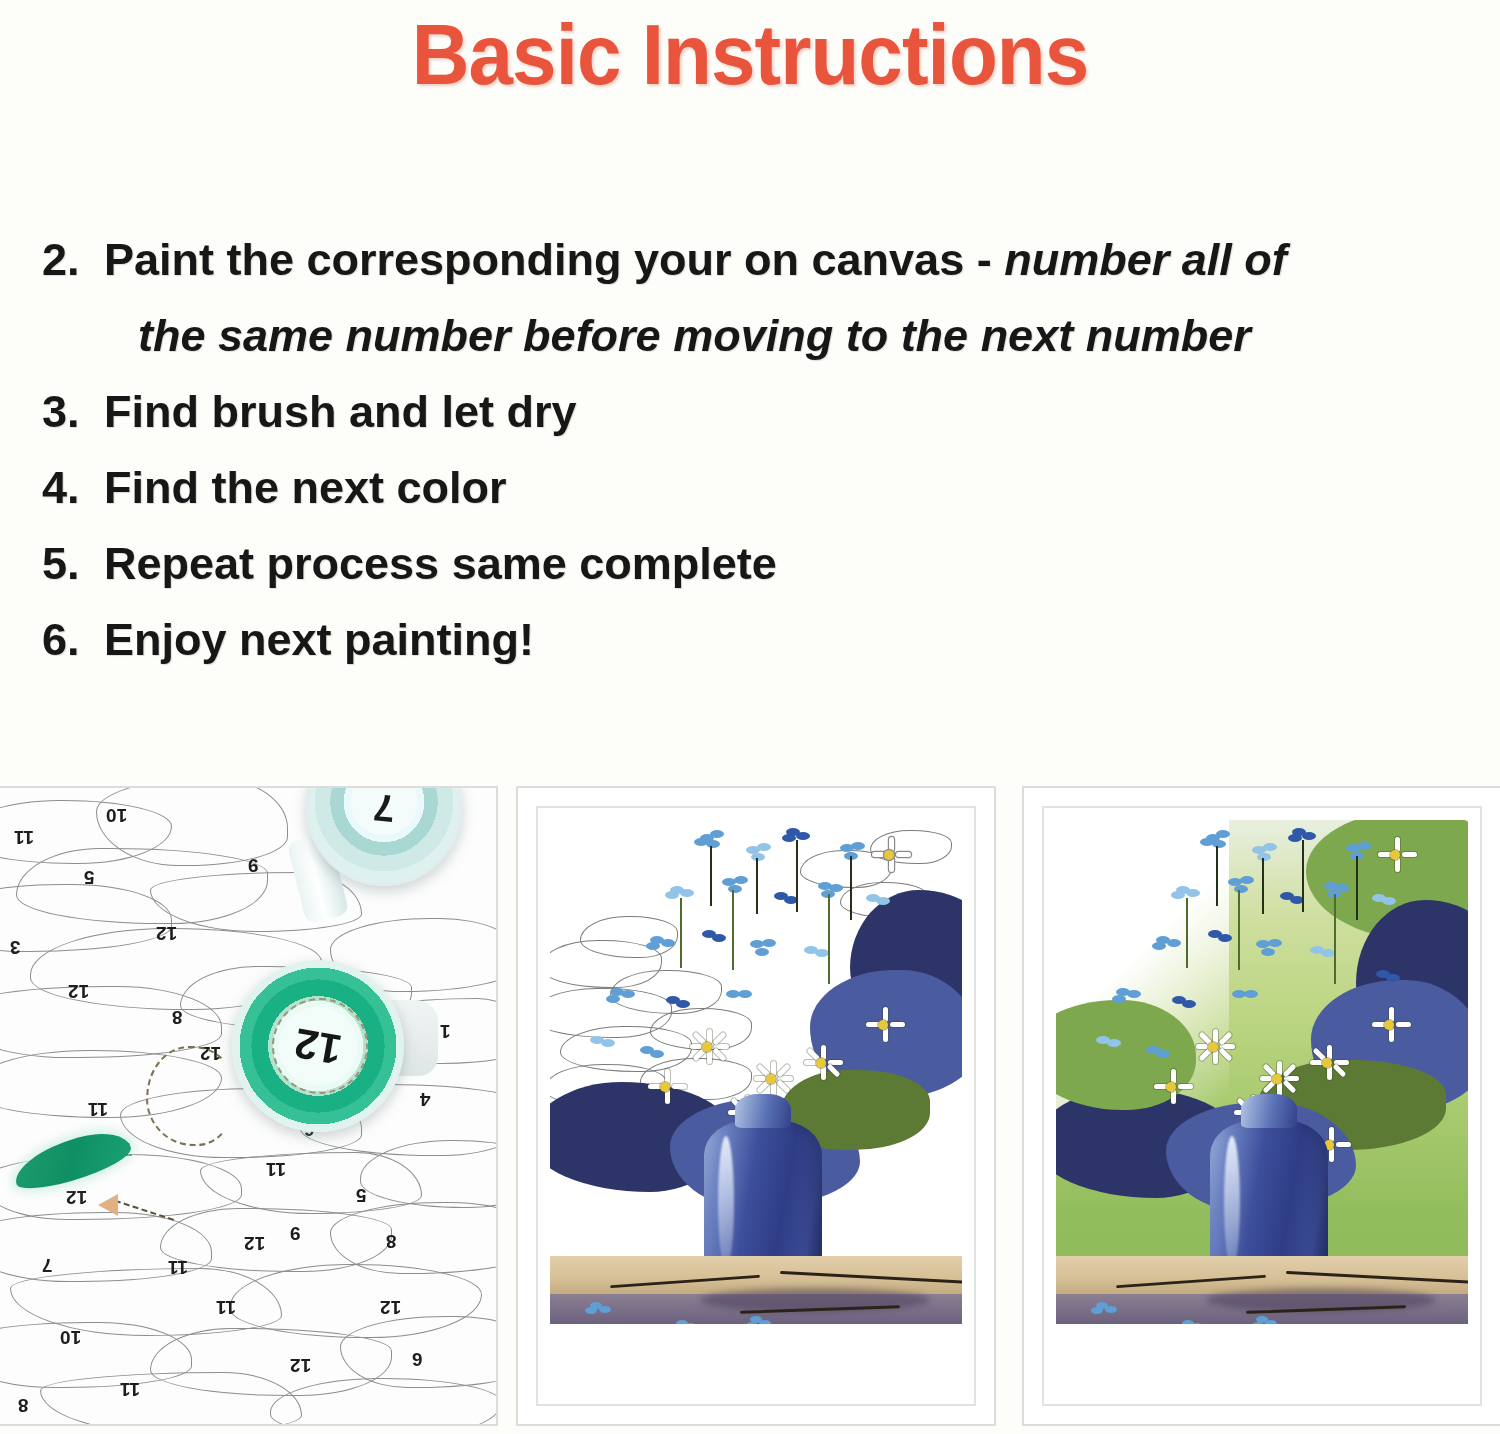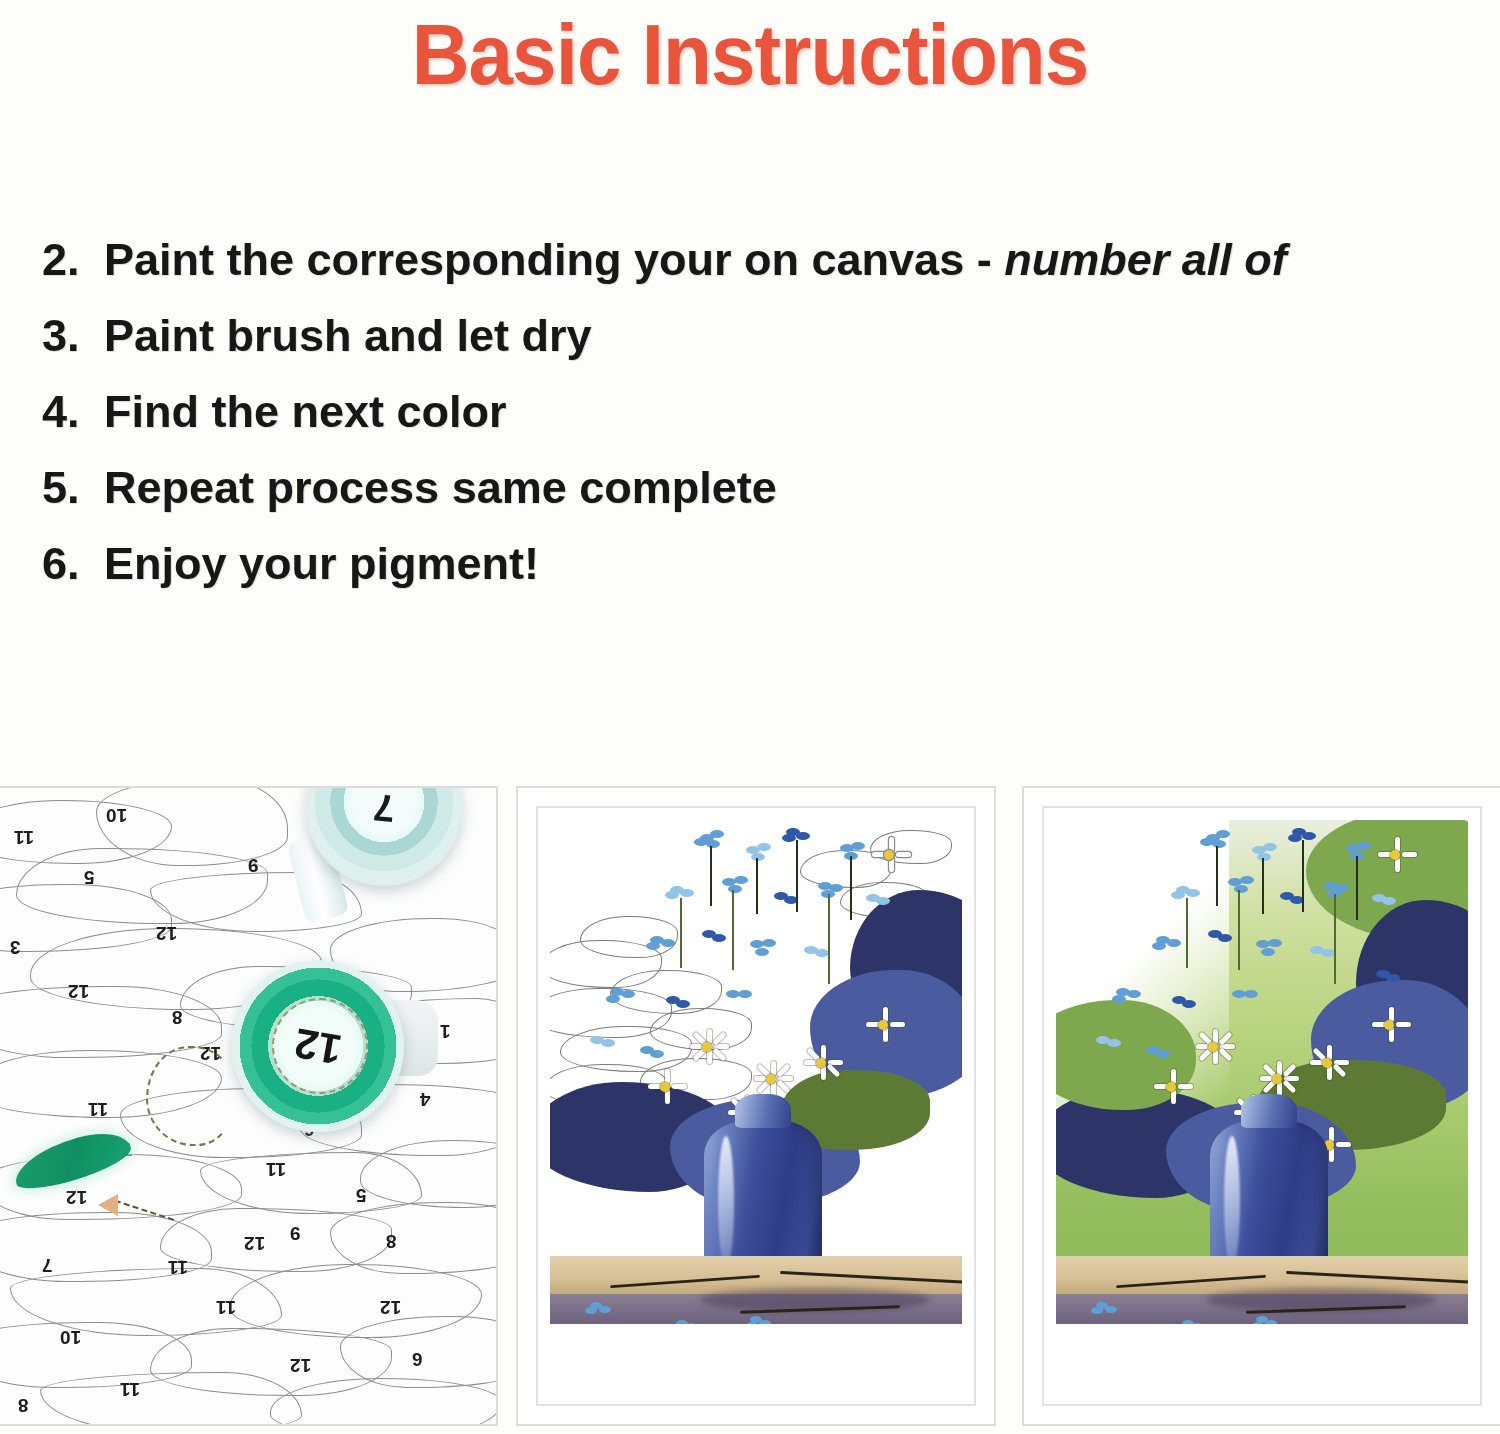--- a/index.html
+++ b/index.html
@@ -439,35 +439,36 @@
 <div id="page">
 
   <div id="title">Basic Instructions</div>
 
   <div id="steps">
 
 
     <div class="step">
       <span class="num">2.</span><span>Paint the corresponding your on canvas - </span><span class="ital">number all of</span>
     </div>
+    <div class="step-wrap">the same number before moving to the next number</div>
 
     <div class="step">
-      <span class="num">3.</span><span>Paint brush and let dry</span>
+      <span class="num">3.</span><span>Find brush and let dry</span>
     </div>
 
     <div class="step">
       <span class="num">4.</span><span>Find the next color</span>
     </div>
 
     <div class="step">
       <span class="num">5.</span><span>Repeat process same complete</span>
     </div>
 
     <div class="step">
-      <span class="num">6.</span><span>Enjoy your pigment!</span>
+      <span class="num">6.</span><span>Enjoy next painting!</span>
     </div>
 
   </div>
 
   <div id="panels">
 
     <div class="panel" id="panel-1">
       <div id="canvas-outline">
 
         <div class="blob" style="left:-40px; top:12px;   width:210px; height:62px;"></div>

